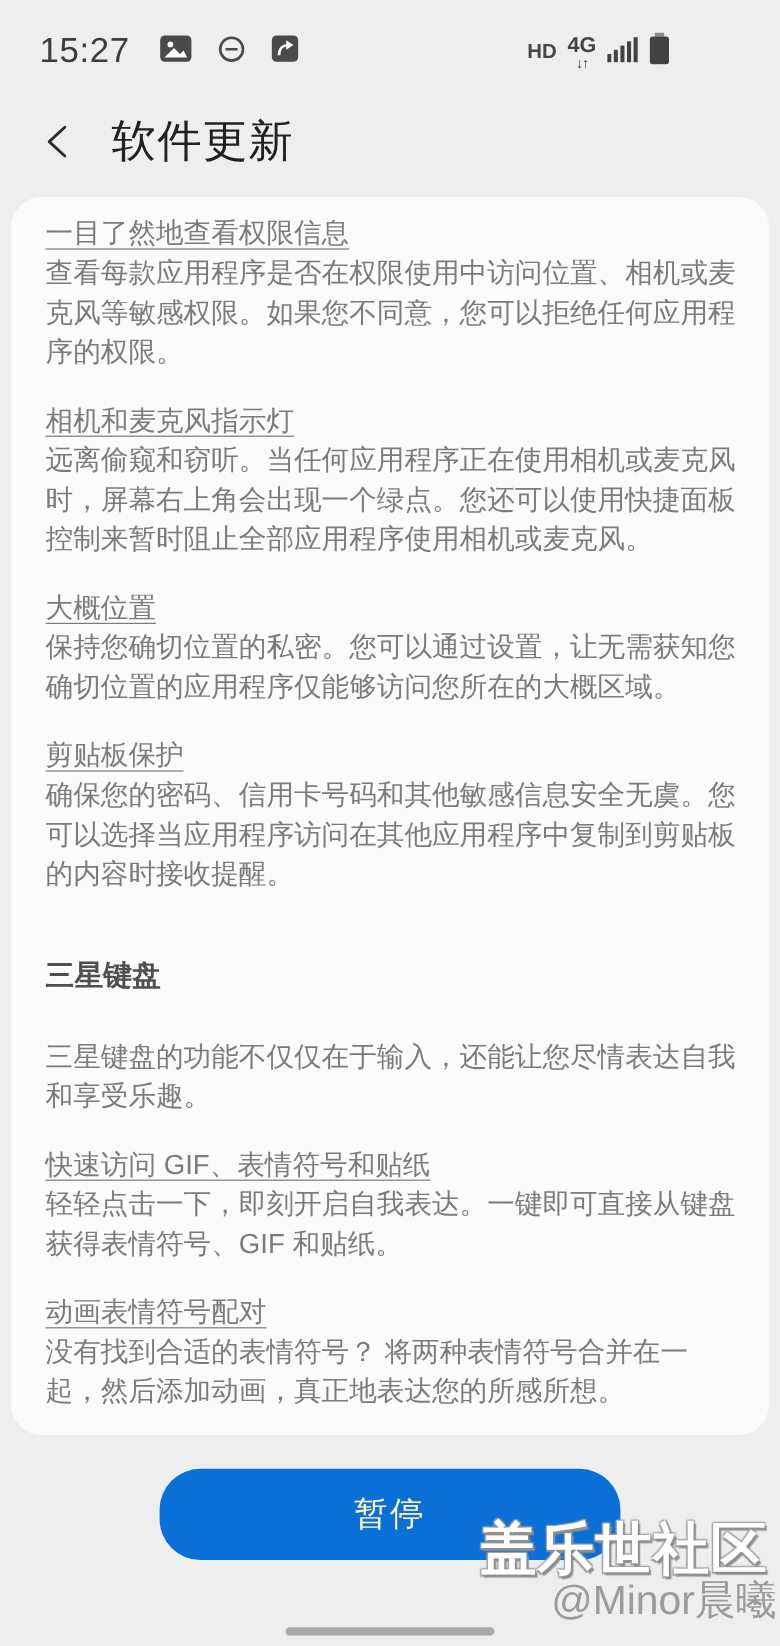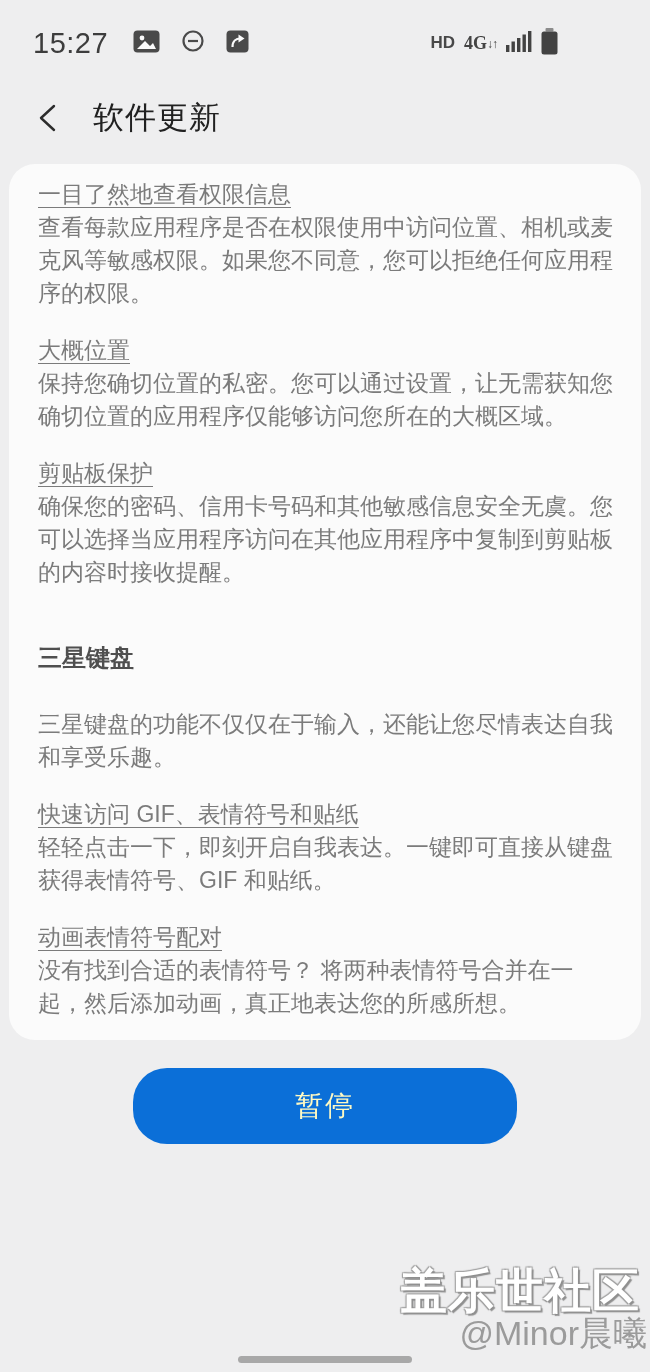--- a/index.html
+++ b/index.html
@@ -24,36 +24,36 @@
   .sb-left, .sb-right { display: flex; align-items: center; }
   .sb-left { gap: 21px; }
   .sb-right { gap: 9px; }
   .sb-time {
     font-size: 29px;
     color: #3d3d3d;
     letter-spacing: 0.5px;
     margin-right: 4px;
   }
   .hd-label { font-size: 17px; font-weight: 700; color: #484848; }
-  .net-block { display: flex; align-items: center; line-height: 1; font-family: Liberation Serif, serif; }
+  .net-block { display: flex; flex-direction: column; align-items: center; line-height: 1; }
   .net-4g { font-size: 18px; font-weight: 700; color: #434343; }
   .net-arrows { font-size: 12px; color: #434343; letter-spacing: -1px; margin-top: 1px; }
 
   
   .header {
     display: flex;
     align-items: center;
     margin-top: 34px;
     padding-left: 34px;
     height: 44px;
   }
   .back-btn { display: flex; align-items: center; cursor: pointer; }
   .page-title {
     margin-left: 31px;
-    font-size: 31px;
+    font-size: 37px;
     font-weight: 500;
     color: #212121;
     letter-spacing: 1px;
   }
 
   
   .card {
     margin: 24px 9px 0 9px;
     background: #fbfbfb;
     border-radius: 26px;
@@ -194,20 +194,24 @@
   <span class="page-title">软件更新</span>
 </div>
 
 <div class="card">
 
   <div class="section">
     <h3>一目了然地查看权限信息</h3>
     <p>查看每款应用程序是否在权限使用中访问位置、相机或麦克风等敏感权限。如果您不同意，您可以拒绝任何应用程序的权限。</p>
   </div>
 
+  <div class="section">
+    <h3>相机和麦克风指示灯</h3>
+    <p>远离偷窥和窃听。当任何应用程序正在使用相机或麦克风时，屏幕右上角会出现一个绿点。您还可以使用快捷面板控制来暂时阻止全部应用程序使用相机或麦克风。</p>
+  </div>
 
   <div class="section">
     <h3>大概位置</h3>
     <p>保持您确切位置的私密。您可以通过设置，让无需获知您确切位置的应用程序仅能够访问您所在的大概区域。</p>
   </div>
 
   <div class="section">
     <h3>剪贴板保护</h3>
     <p>确保您的密码、信用卡号码和其他敏感信息安全无虞。您可以选择当应用程序访问在其他应用程序中复制到剪贴板的内容时接收提醒。</p>
   </div>

